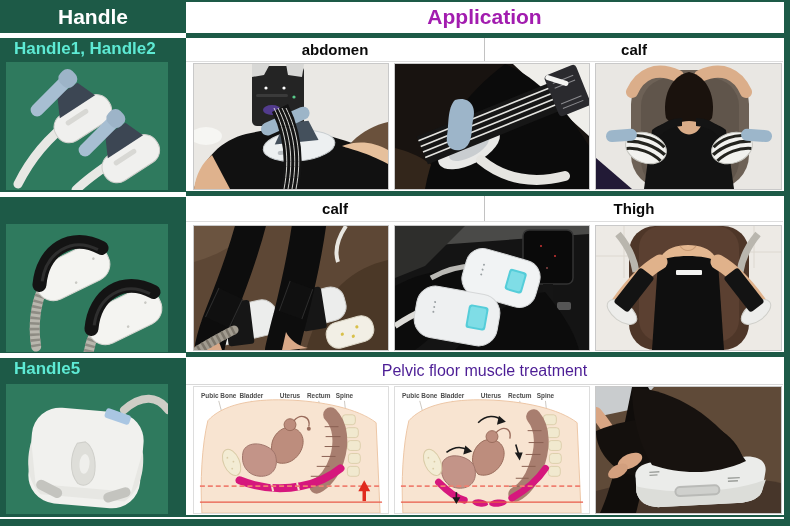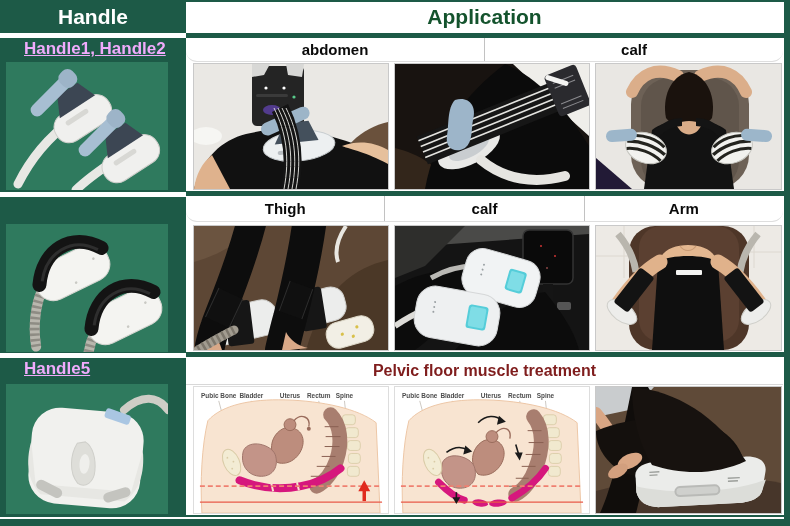--- a/index.html
+++ b/index.html
@@ -4,35 +4,35 @@
 <style>
   * { margin:0; padding:0; box-sizing:border-box; }
   body { background:#fff; font-family:"Liberation Sans", sans-serif; }
   .page { position:relative; width:790px; height:526px; background:#ffffff; overflow:hidden; }
 
   
   .left-col { position:absolute; left:0; top:0; width:186px; height:526px; background:#1d5a47; }
   .handle-header { position:absolute; left:0; top:0; width:186px; height:33px; line-height:33px;
                    text-align:center; color:#fff; font-weight:bold; font-size:21px; }
   .wsep { position:absolute; left:0; width:186px; height:5px; background:#ffffff; }
-  .handle-label { position:absolute; left:24px; color:#f0abfc; font-weight:bold; font-size:17px; white-space:nowrap;text-decoration:underline; }
+  .handle-label { position:absolute; left:14px; color:#5eead4; font-weight:bold; font-size:17px; white-space:nowrap; }
   .left-img { position:absolute; left:6px; width:162px; background:#2f7a5e; }
   .left-img svg { display:block; width:100%; height:100%; }
 
   
   .app-topline { position:absolute; left:186px; top:0; width:604px; height:2px; background:#1d5a47; }
   .app-header { position:absolute; left:186px; top:2px; width:597px; height:31px; line-height:30px;
-                text-align:center; font-weight:bold; font-size:21px; color:#14532d; background:#fff; }
+                text-align:center; font-weight:bold; font-size:21px; color:#a21caf; background:#fff; }
   .gsep { position:absolute; left:186px; width:604px; height:5px; background:#1d5a47; }
-  .label-row { position:absolute; left:186px; width:597px; display:flex; background:#fff; border-bottom:1px solid #dedede;border-radius:11px; }
+  .label-row { position:absolute; left:186px; width:597px; display:flex; background:#fff; border-bottom:1px solid #dedede; }
   .label-row .cell { flex:1; text-align:center; font-weight:bold; font-size:15px; color:#0a0a0a;
                      border-left:1px solid #c2c2c2; }
   .label-row .cell:first-child { border-left:none; }
   .row3-header { position:absolute; left:186px; top:357px; width:597px; height:28px; line-height:27px;
-                 text-align:center; font-weight:bold; font-size:16px; color:#7f1d1d; background:#fff;
+                 text-align:center; font-weight:normal; font-size:16px; color:#4c1d95; background:#fff;
                  border-bottom:1px solid #d8d8d8; }
   .photo { position:absolute; border:1px solid #c9c9c9; background:#fff; overflow:hidden; }
   .photo svg { display:block; width:100%; height:100%; }
 
   .bottom-bar { position:absolute; left:0; top:515px; width:790px; height:11px;
                 background:linear-gradient(to bottom, #1d5a47 0 2px, #ffffff 2px 4px, #1d5a47 4px 11px); }
   .right-border { position:absolute; left:784px; top:0; width:6px; height:526px; background:#1d5a47; }
 
   svg text { font-family:"Liberation Sans", sans-serif; }
 </style>
@@ -213,23 +213,22 @@
       <path d="M60,70 C68,62 76,58 86,58" stroke="#141414" stroke-width="8" fill="none"></path>
       <path d="M126,70 C118,62 110,58 100,58" stroke="#141414" stroke-width="8" fill="none"></path>
       <use href="#shDisc" transform="translate(50,84) rotate(20)"></use>
       <use href="#shDisc" transform="translate(136,84) scale(-1,1) rotate(20)"></use>
     </svg>
   </div>
 
   <div class="gsep" style="top:191px"></div>
 
   <div class="label-row" style="top:196px;height:26px;line-height:25px">
+    <div class="cell">calf</div>
     <div class="cell">Thigh</div>
-    <div class="cell">calf</div>
-    <div class="cell">Arm</div>
   </div>
 
   <div class="photo" style="left:193px;top:225px;width:196px;height:126px">
     <svg viewBox="0 0 194 124" preserveAspectRatio="none">
       <rect width="194" height="124" fill="#5d4735"></rect>
       <path d="M194,124 V34 C160,42 130,62 112,124 Z" fill="#4b3827"></path>
       <path d="M0,0 H64 C44,18 22,30 0,36 Z" fill="#6b5440"></path>
       <path d="M152,0 C144,12 140,24 144,36" stroke="#e9e7e1" stroke-width="4" fill="none"></path>
       <g transform="translate(46,97) rotate(-13)">
         <rect x="-38" y="-18" width="76" height="36" rx="15" fill="#ecedec" stroke="#d0d0cd"></rect>

